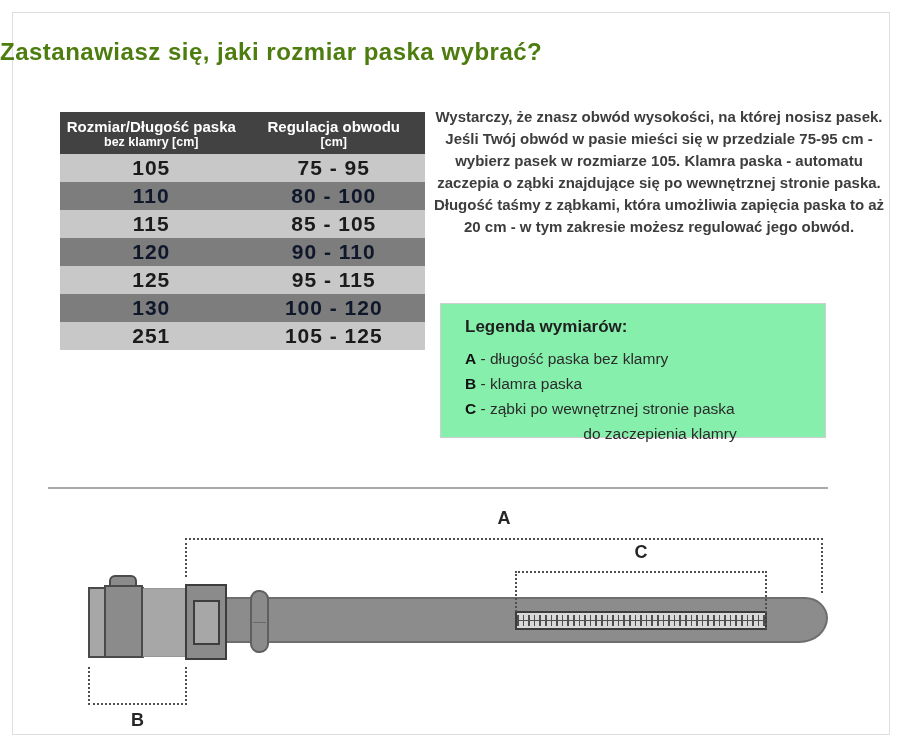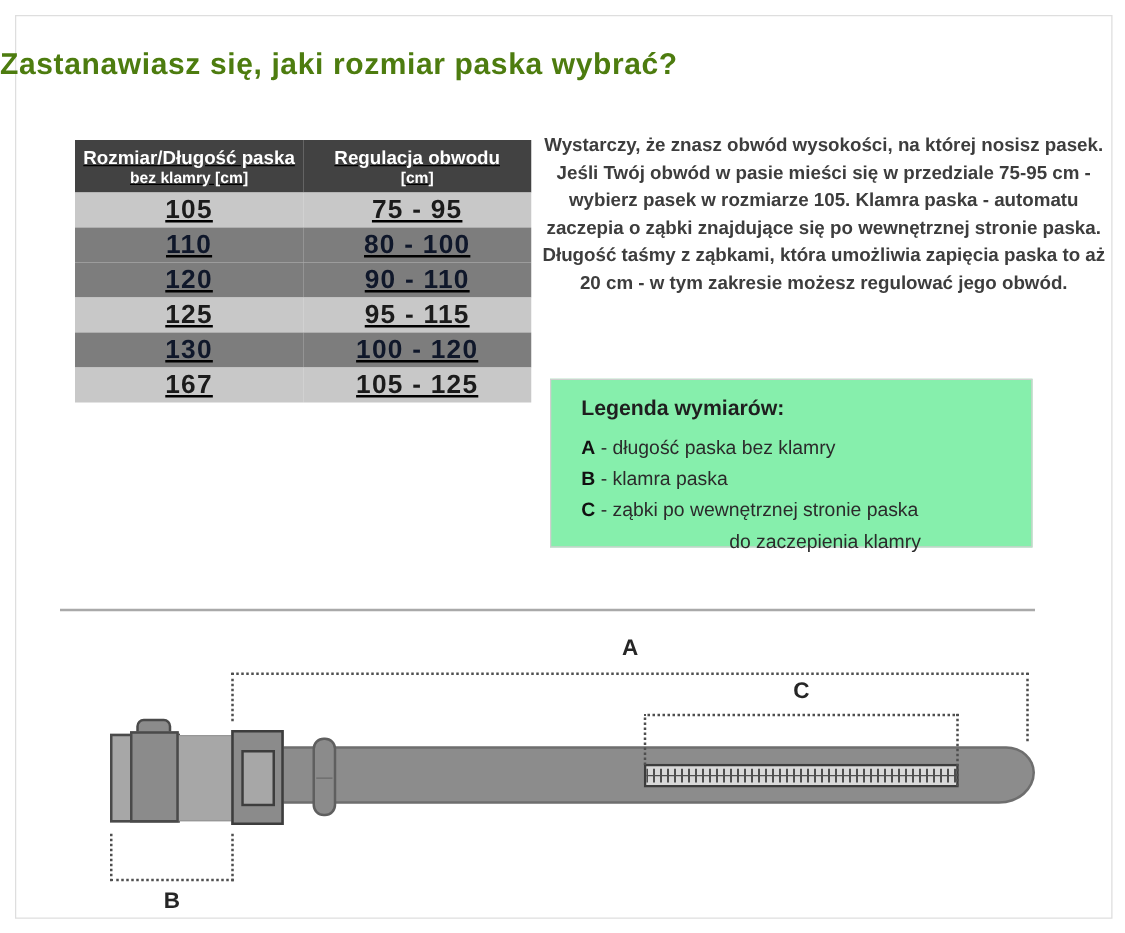--- a/index.html
+++ b/index.html
@@ -15,21 +15,21 @@
     border:1px solid #dedede; pointer-events:none;
   }
   .title {
     position:absolute; left:0; right:0; top:38px;
     text-align:left; font-size:24px; font-weight:bold;
     color:#4d7c0f; letter-spacing:0.5px;
   }
   
   .size-table {
     position:absolute; left:60px; top:112px; width:365px;
-    border-collapse:collapse; table-layout:fixed;text-decoration:underline;
+    border-collapse:collapse; table-layout:fixed;
   }
   .size-table th {
     background:#424242; color:#ffffff; height:42px;
     text-align:center; vertical-align:middle; padding:2px 0;
   }
   .size-table th .h1 { font-size:15px; font-weight:bold; line-height:17px; }
   .size-table th .h2 { font-size:12.5px; font-weight:bold; line-height:14px; }
   .size-table td {
     height:28px; text-align:center; vertical-align:middle;
     font-size:21px; font-weight:bold; letter-spacing:1px;
@@ -113,34 +113,38 @@
     </thead>
     <tbody>
       <tr class="row-light">
         <td>105</td>
         <td>75 - 95</td>
       </tr>
       <tr class="row-dark">
         <td>110</td>
         <td>80 - 100</td>
       </tr>
+      <tr class="row-light">
+        <td>115</td>
+        <td>85 - 105</td>
+      </tr>
       <tr class="row-dark">
         <td>120</td>
         <td>90 - 110</td>
       </tr>
       <tr class="row-light">
         <td>125</td>
         <td>95 - 115</td>
       </tr>
       <tr class="row-dark">
         <td>130</td>
         <td>100 - 120</td>
       </tr>
       <tr class="row-light">
-        <td>167</td>
+        <td>251</td>
         <td>105 - 125</td>
       </tr>
     </tbody>
   </table>
 
   <p class="desc">Wystarczy, że znasz obwód wysokości, na której nosisz pasek. Jeśli Twój obwód w pasie mieści się w przedziale 75-95 cm - wybierz pasek w rozmiarze 105. Klamra paska - automatu zaczepia o ząbki znajdujące się po wewnętrznej stronie paska. Długość taśmy z ząbkami, która umożliwia zapięcia paska to aż 20 cm - w tym zakresie możesz regulować jego obwód.</p>
 
   <div class="legend">
     <div class="legend-title">Legenda wymiarów:</div>
     <div class="legend-item">

